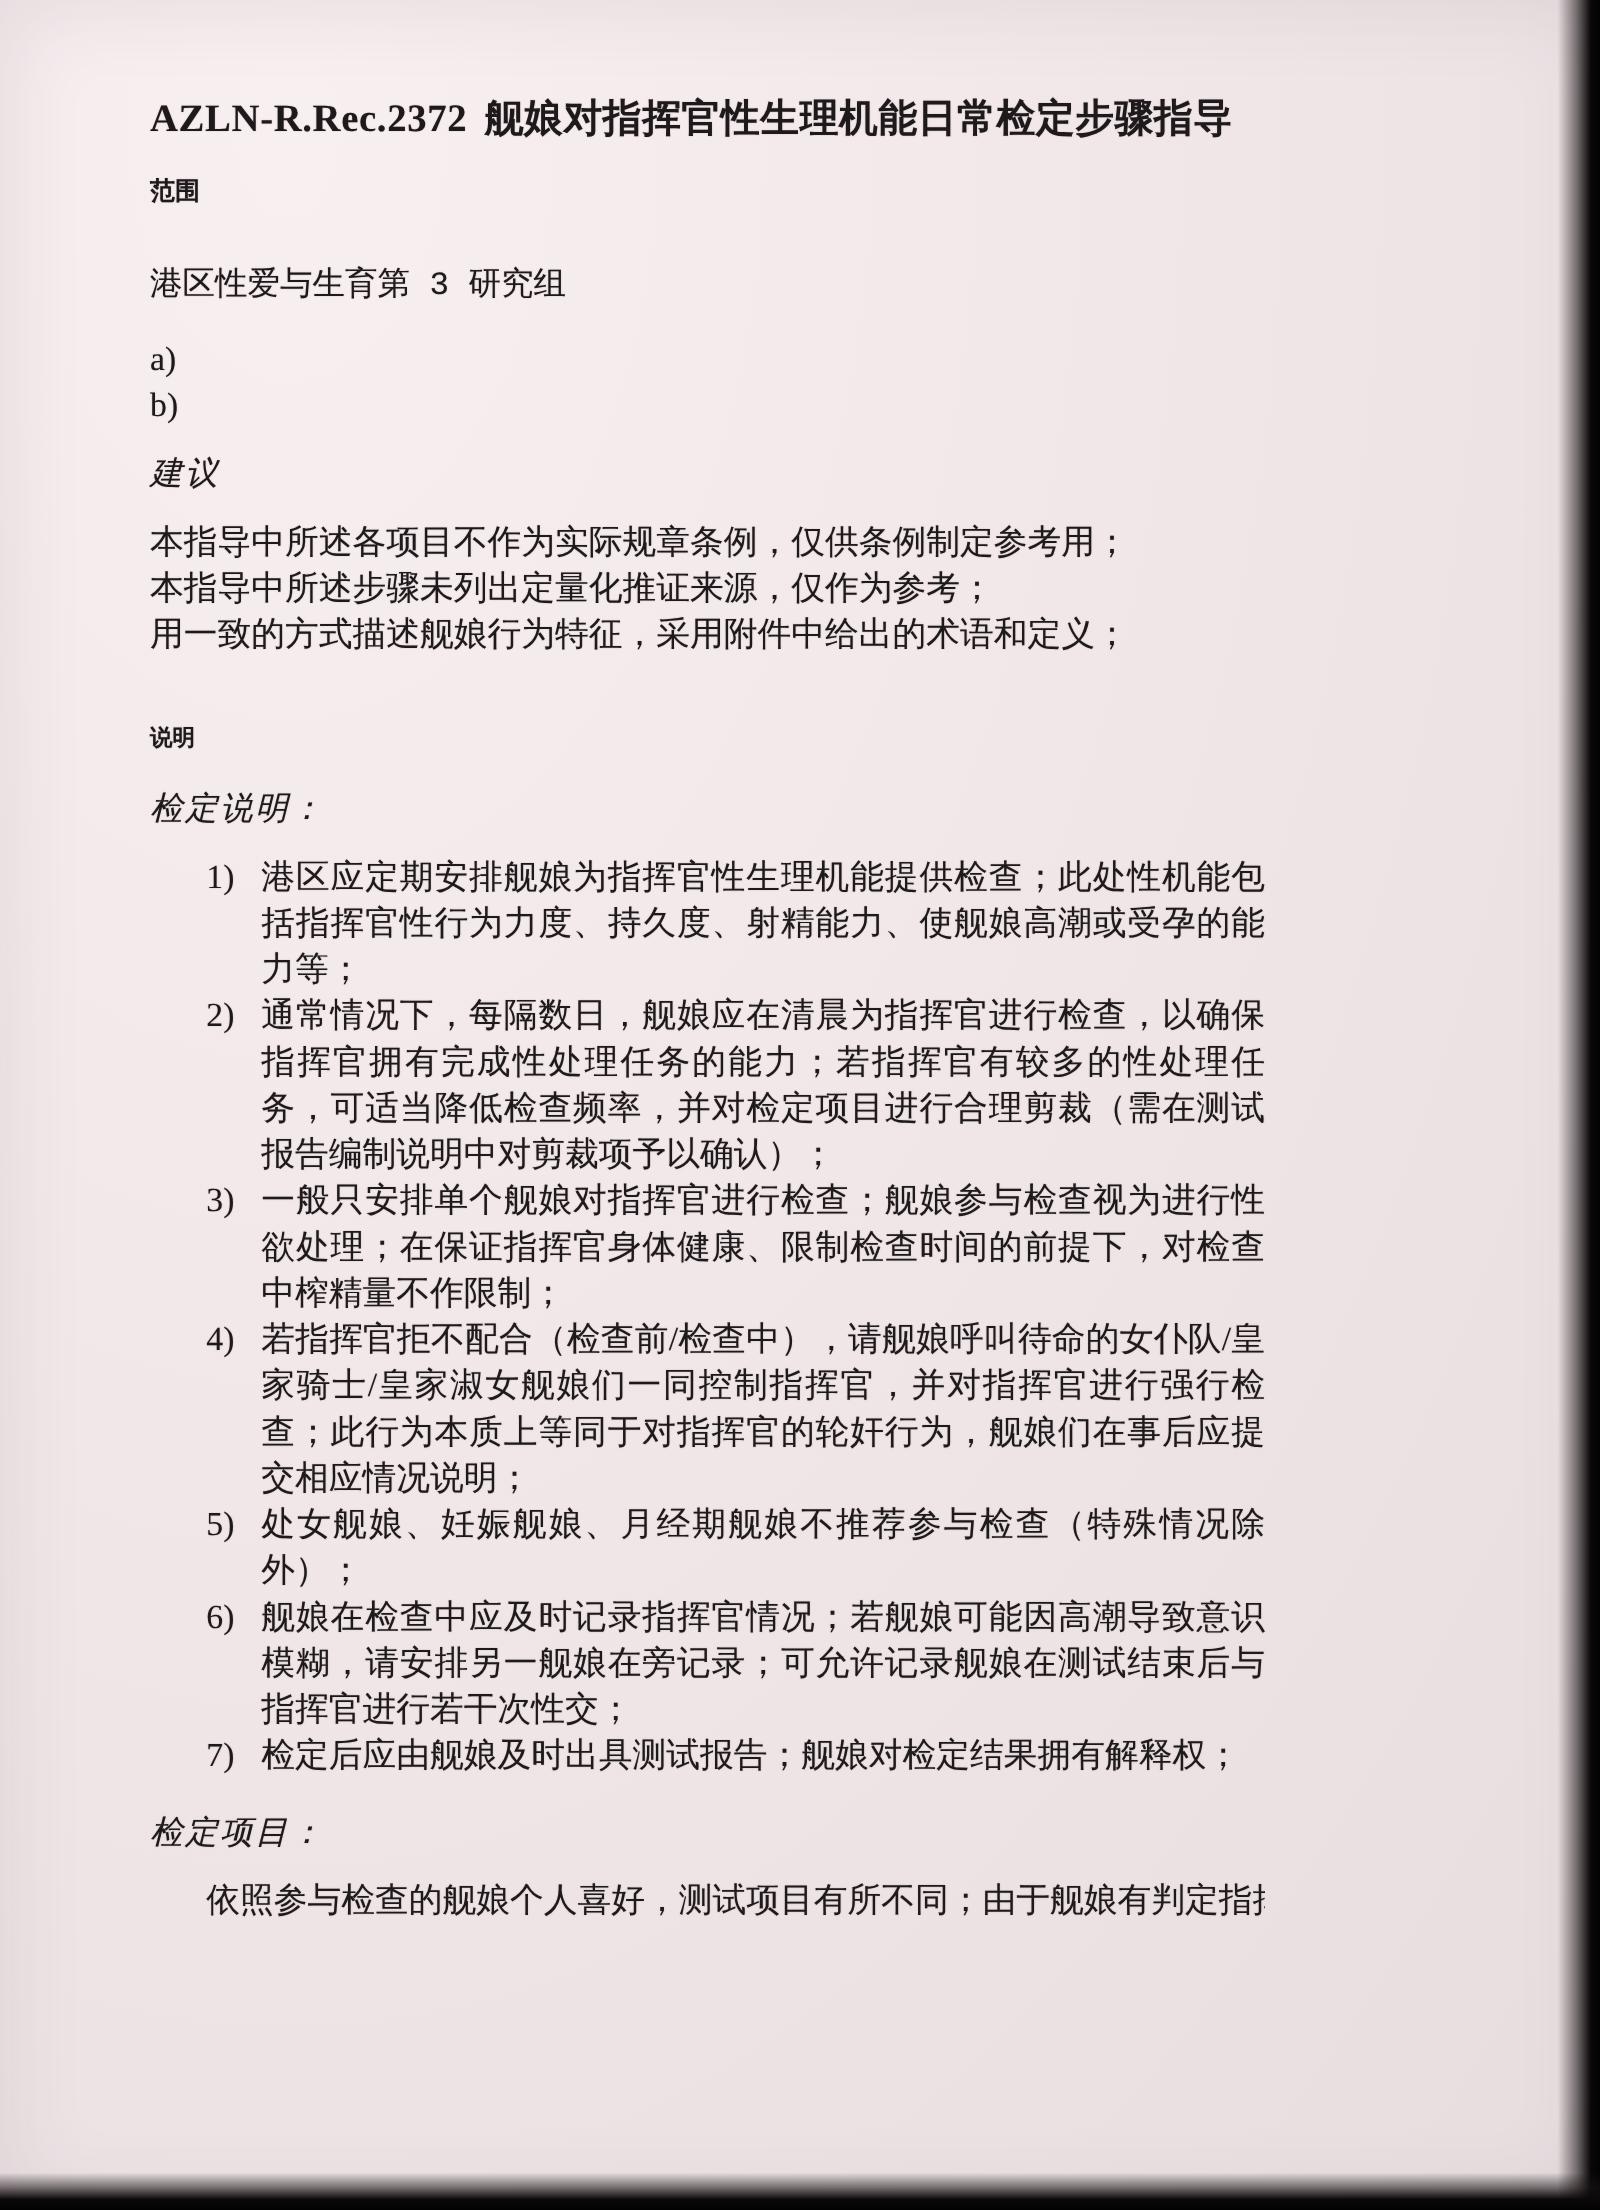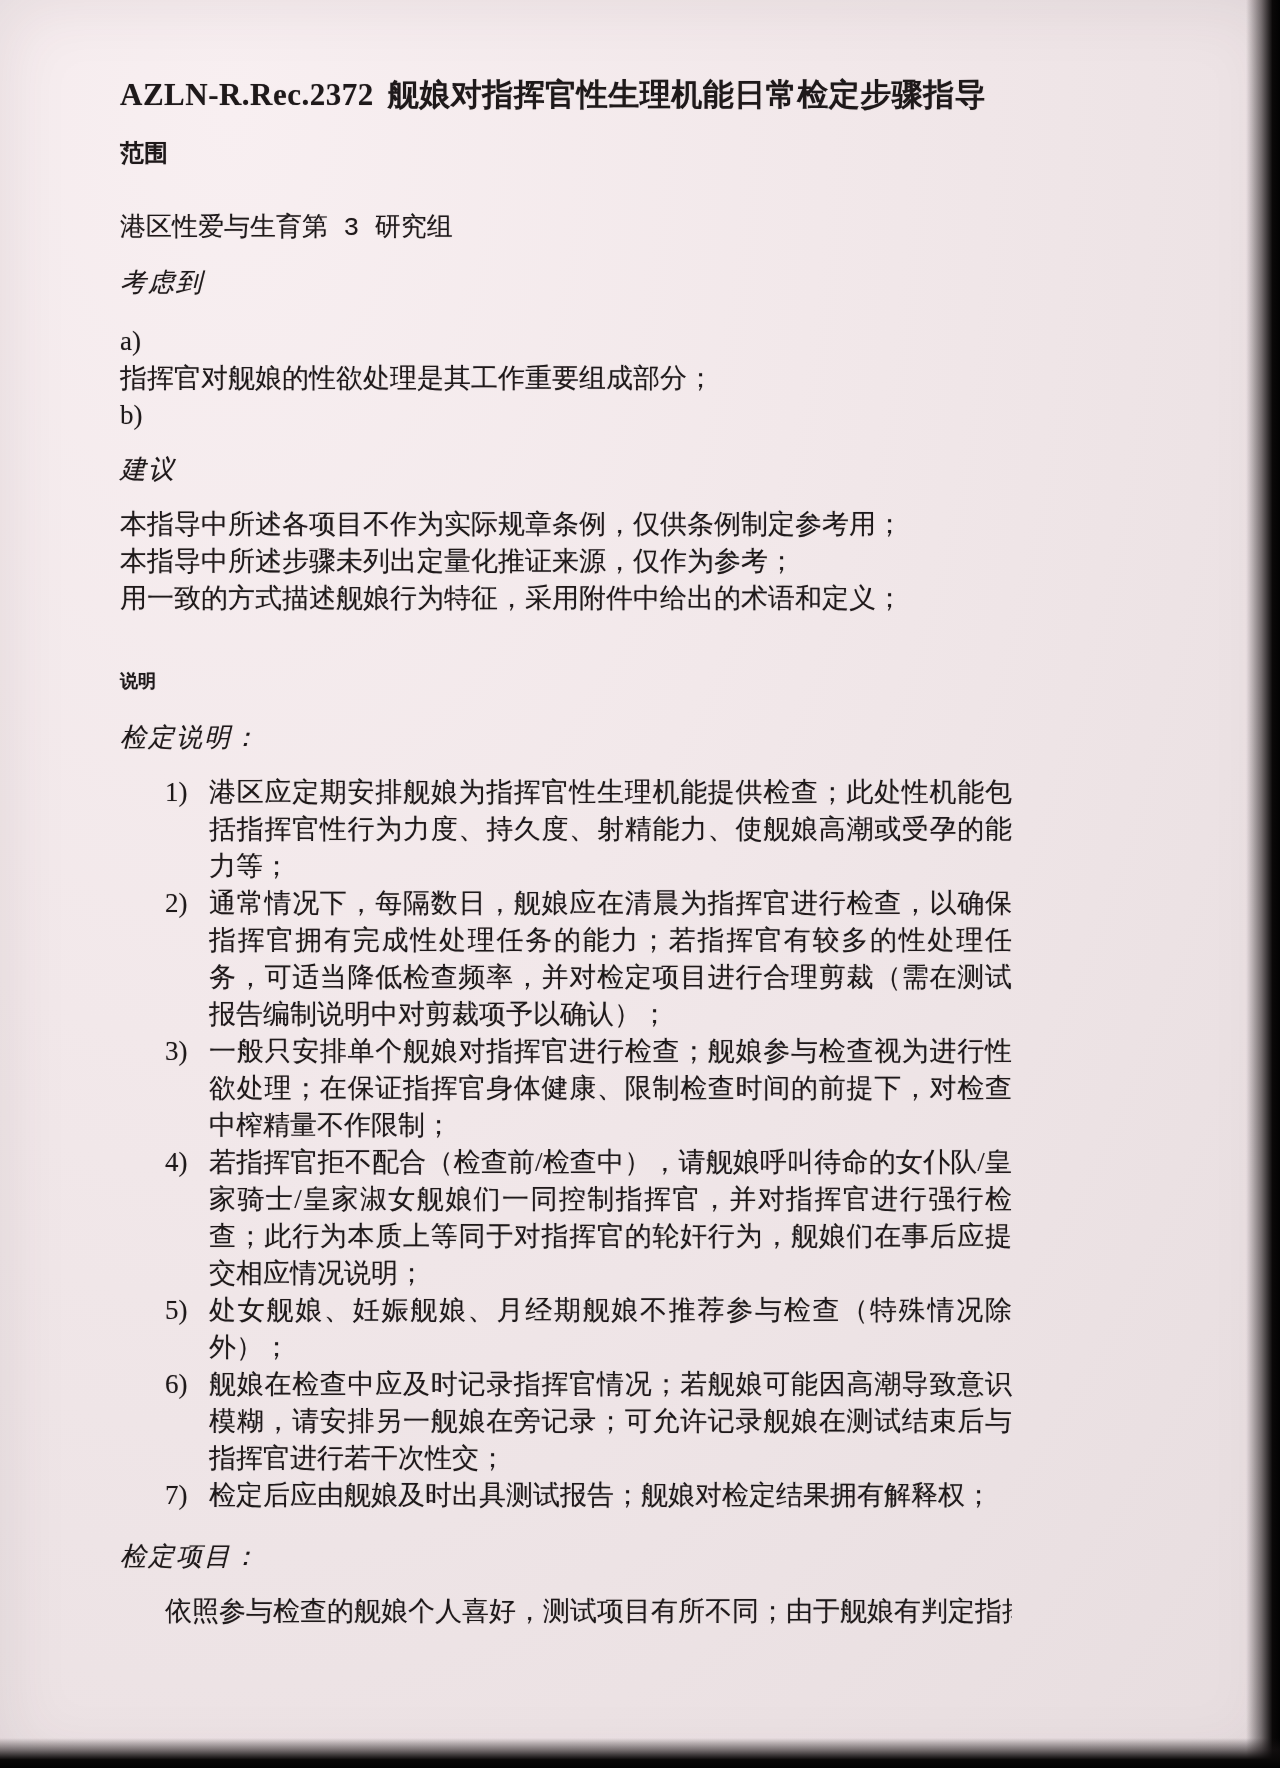--- a/index.html
+++ b/index.html
@@ -54,21 +54,21 @@
     margin: 0;
     font-size: 31px;
     line-height: 34px;
     font-weight: 700;
     letter-spacing: 0.5px;
     white-space: nowrap;
   }
   .doc-title .title-text { margin-left: 14px; }
   .sec-heading {
     margin: 26px 0 0 0;
-    font-size: 24px;
+    font-size: 20px;
     line-height: 30px;
     font-weight: 700;
   }
   .scope-body {
     margin: 3px 0 0 0;
     width: 892px;
     text-align: justify;
   }
   .group-line { margin: 42px 0 0 0; font-size: 26px; font-family: Liberation Mono, monospace; }
   .kai-label {
@@ -109,25 +109,23 @@
   <div class="paper">
     <div class="content">
 
       <h1 class="doc-title"><span>AZLN-R.Rec.2372</span><span class="title-text">舰娘对指挥官性生理机能日常检定步骤指导</span></h1>
 
       <h2 class="sec-heading">范围</h2>
 
 
       <p class="group-line">港区性爱与生育第 3 研究组</p>
 
-      <p class="kai-label">考虑到</p>
 
       <div class="considerations">
         <p class="consider-marker">a)</p>
-        <p class="consider-text">指挥官对舰娘的性欲处理是其工作重要组成部分；</p>
         <p class="consider-marker">b)</p>
       </div>
 
       <p class="kai-label">建议</p>
 
       <div class="recommendations">
         <p>本指导中所述各项目不作为实际规章条例，仅供条例制定参考用；</p>
         <p>本指导中所述步骤未列出定量化推证来源，仅作为参考；</p>
         <p>用一致的方式描述舰娘行为特征，采用附件中给出的术语和定义；</p>
       </div>

